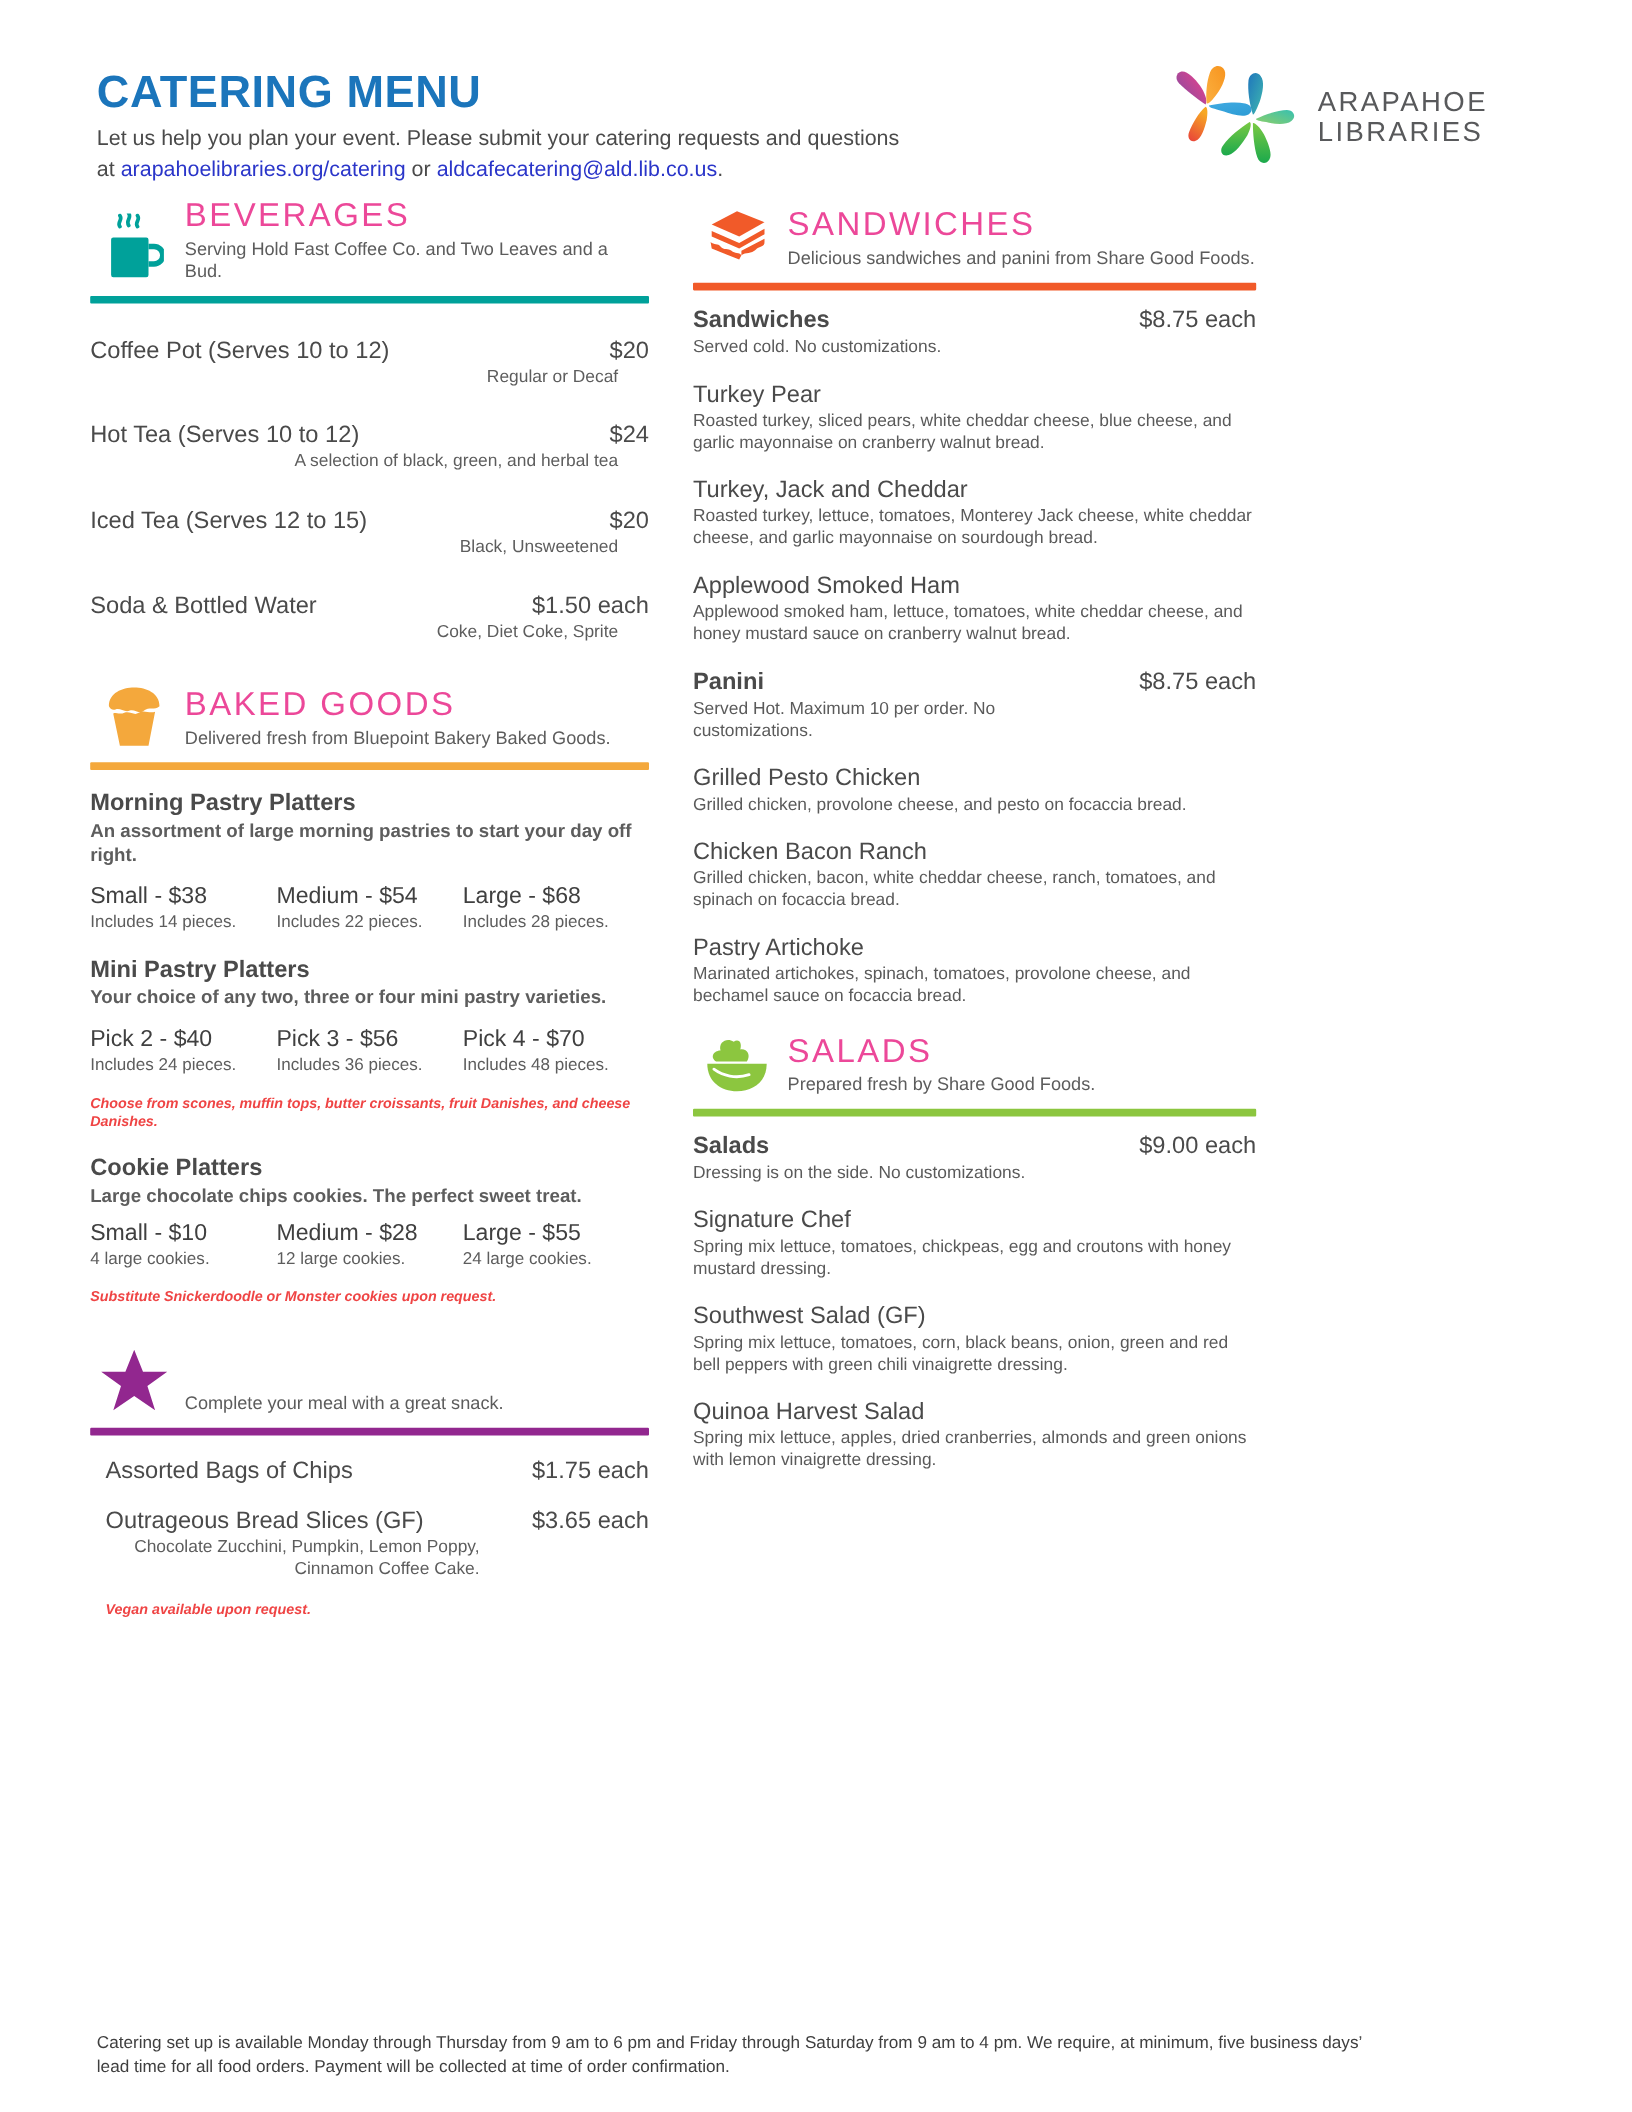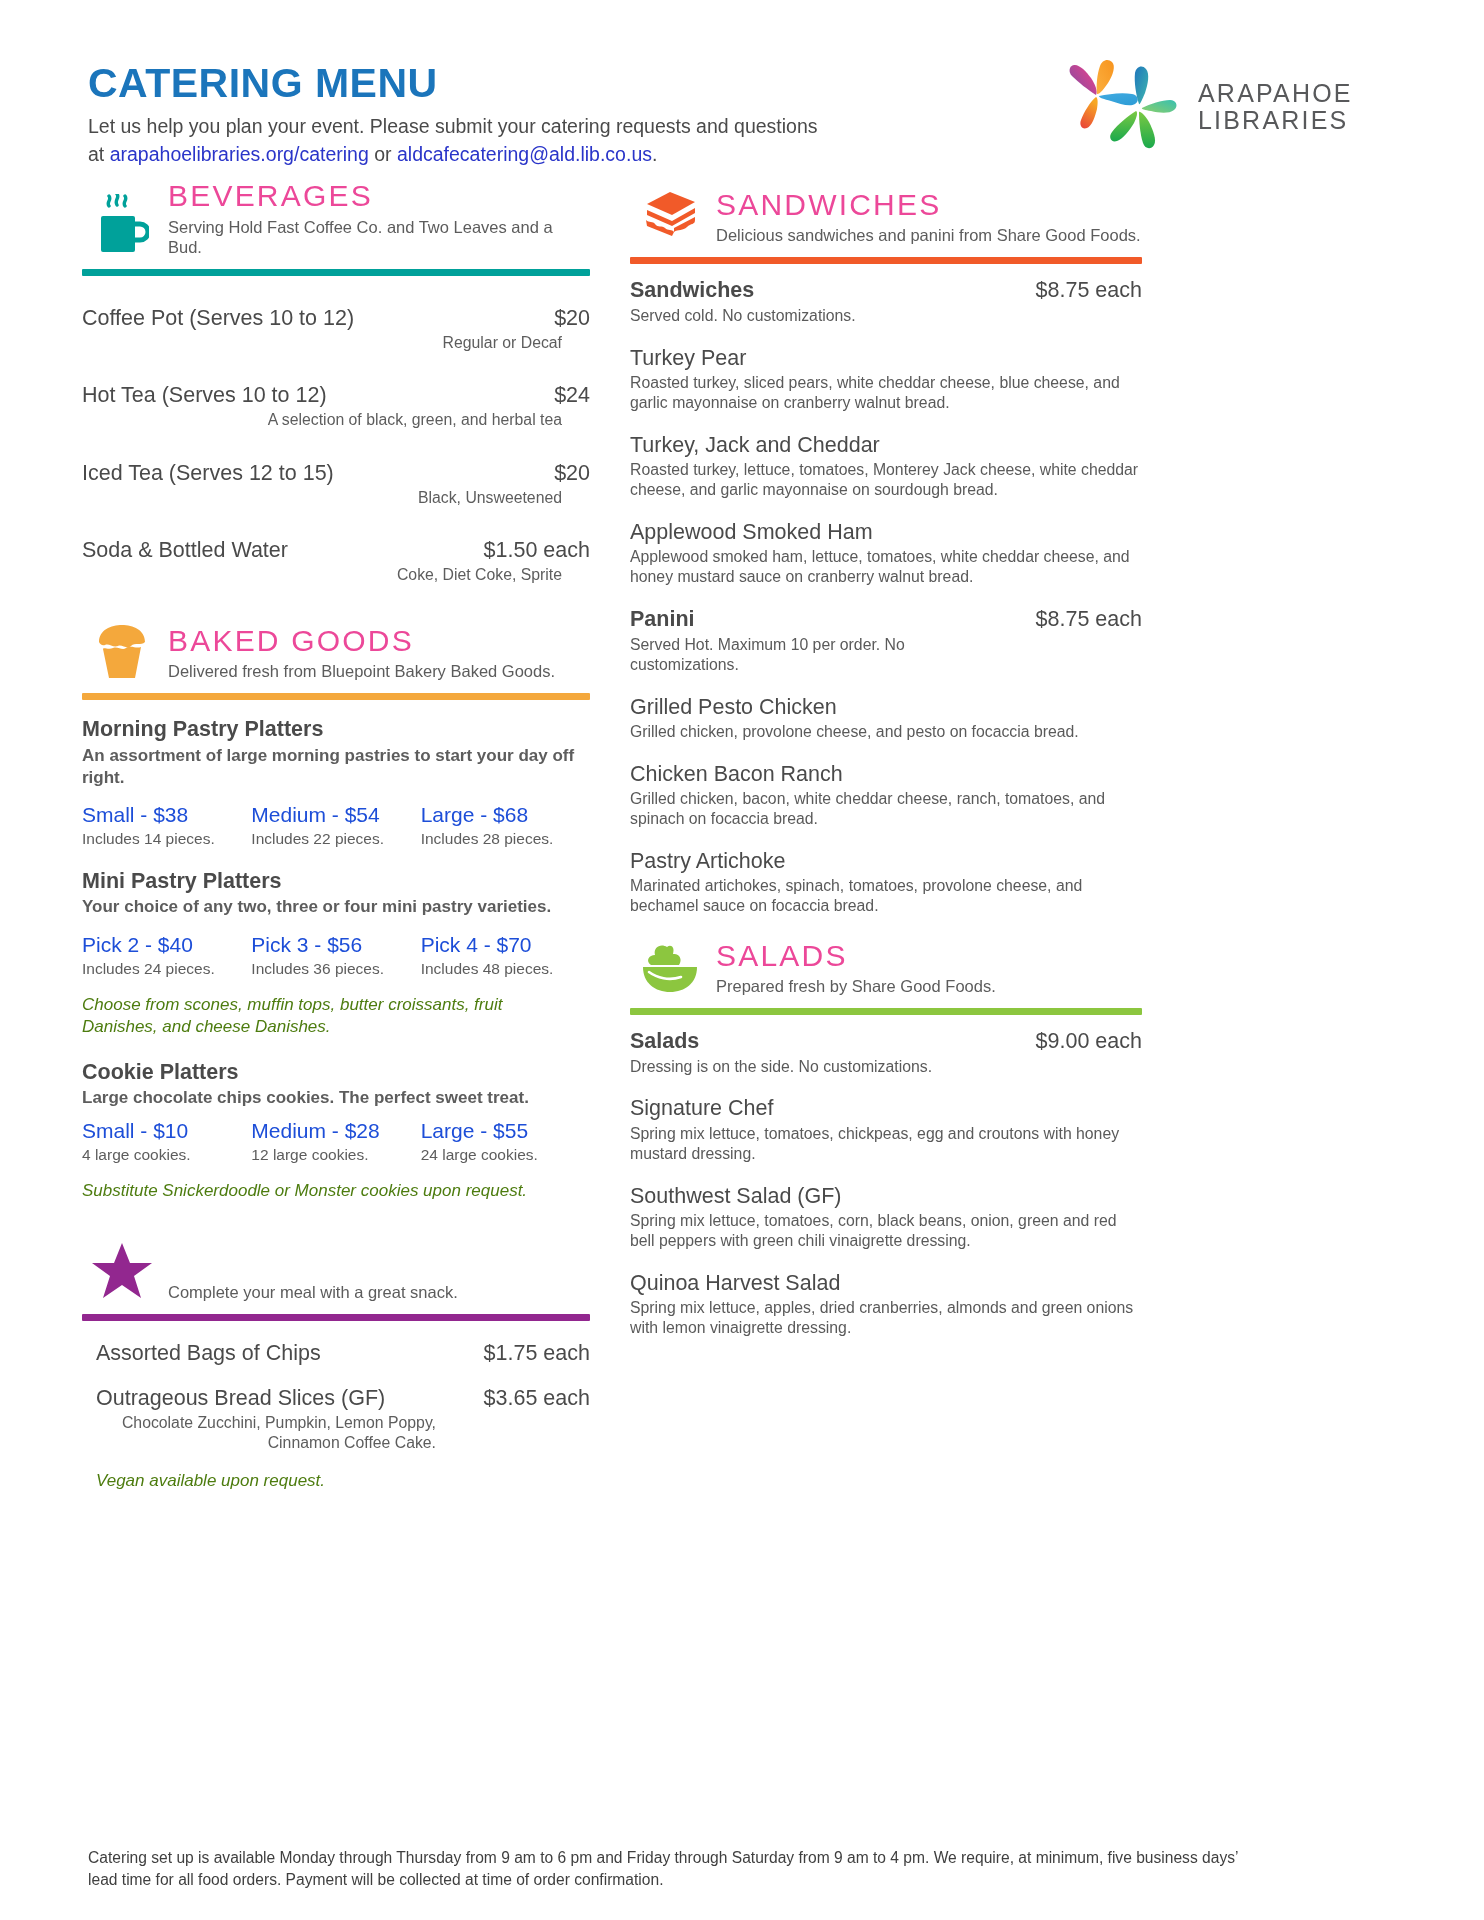--- a/index.html
+++ b/index.html
@@ -66,26 +66,26 @@
   }
   .sec-sub { font-size: 16.5px; color: #5c5c5c; margin-top: 5px; line-height: 1.25; }
   .rule { height: 7px; border-radius: 1px; margin-top: 11px; }
 
   
   .item { margin-top: 30px; position: relative; }
   .item-row { display: flex; align-items: baseline; justify-content: space-between; }
   .item-name { font-size: 21.5px; color: #4a4a4a; line-height: 1.12; }
   .item-price { font-size: 21.5px; color: #4a4a4a; white-space: nowrap; padding-left: 12px; }
   .item-desc { font-size: 15.8px; color: #5d5d5d; line-height: 1.3; margin-top: 2px; max-width: 480px; text-align: right; }
-  .note-italic { font-style: italic; font-size: 17px; color: #4d7c0f; line-height: 1.32; margin-top: 16px; }
+  .note-italic { font-style: italic; font-size: 13px; color: #ef4444; line-height: 1.32; margin-top: 16px; font-weight: bold; }
 
   
   .tiers { display: flex; margin-top: 14px; }
   .tier { flex: 1; }
-  .tier-label { font-size: 21px; color: #1d4ed8; line-height: 1.1; }
+  .tier-label { font-size: 21px; color: #404040; line-height: 1.1; }
   .tier-sub { font-size: 15.5px; color: #5d5d5d; margin-top: 4px; }
 
   .sub-head { font-size: 21.5px; font-weight: bold; color: #4a4a4a; margin-top: 22px; line-height: 1.1; }
   .sub-desc { font-size: 17px; color: #5d5d5d; margin-top: 3px; line-height: 1.3; font-weight: bold; }
 
   
   .r-item { margin-top: 19px; }
   .r-name { font-size: 21.5px; color: #4a4a4a; line-height: 1.12; }
   .r-name.bold { font-weight: bold; }
   .r-desc { font-size: 15.8px; color: #5a5a5a; line-height: 1.3; margin-top: 3px; }

